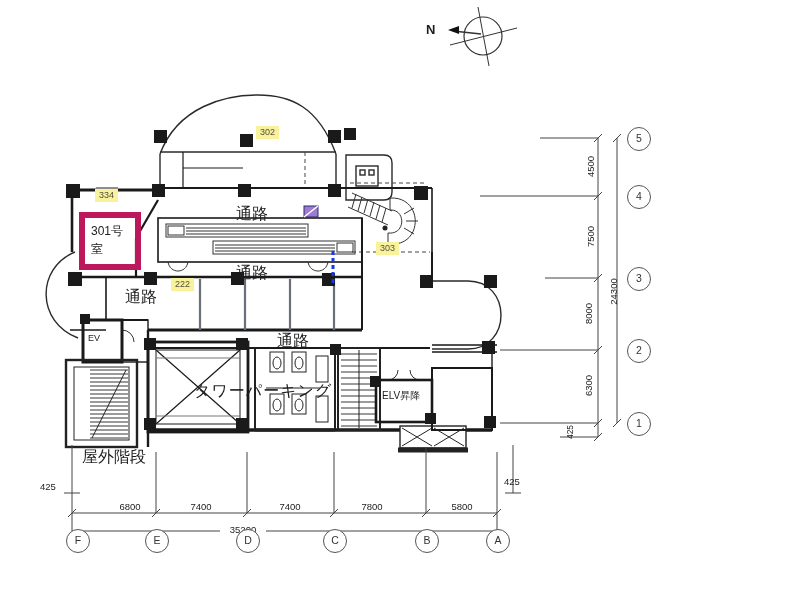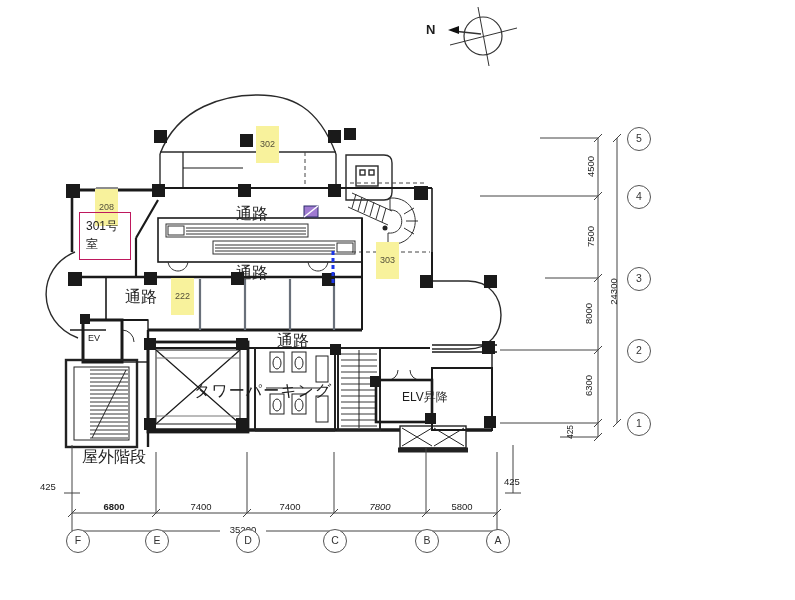--- a/index.html
+++ b/index.html
@@ -1,25 +1,25 @@
 <!DOCTYPE html>
 <html><head>
 <meta charset="utf-8">
 <style>
   html,body{margin:0;padding:0;background:#fff;}
   #canvas{position:relative;width:795px;height:600px;background:#ffffff;overflow:hidden;
           font-family:"Liberation Sans",sans-serif;color:#222;}
   .lbl{position:absolute;font-size:16px;color:#1d1d1d;white-space:nowrap;}
   .badge{position:absolute;background:#f8f29c;color:#55513a;font-size:9px;line-height:13px;
-         padding:12px 4px;text-align:center;}
+         padding:0 4px;text-align:center;}
   .bub{position:absolute;width:22px;height:22px;border:1.2px solid #555;border-radius:50%;
        background:#fff;text-align:center;line-height:21px;font-size:10.5px;color:#333;}
   .dim{position:absolute;font-size:9.5px;color:#222;text-align:center;white-space:nowrap;}
   .rot{transform:rotate(-90deg);}
-  .roombox{position:absolute;border:1px solid #be185d;font-size:12px;line-height:1.5;
+  .roombox{position:absolute;border:6px solid #be185d;font-size:12px;line-height:1.5;
            padding:4px 6px;width:38px;height:38px;color:#222;}
   svg{position:absolute;left:0;top:0;}
 </style>
 </head>
 <body>
 
 <div id="canvas">
 
   <svg width="795" height="600" viewBox="0 0 795 600">
 
@@ -208,48 +208,48 @@
       <path d="M68,517 L76,509 M152,517 L160,509 M243,517 L251,509 M330,517 L338,509 M422,517 L430,509 M493,517 L501,509"></path>
       <path d="M72,513 V531 M497,513 V531"></path>
       <path d="M72,531 H220 M266,531 H497"></path>
       <path d="M64,493 H80"></path>
       <path d="M513,445 V493 M505,493 H521"></path>
     </g>
   </svg>
 
   <div class="lbl" style="left:426px;top:22px;font-size:13px;font-weight:bold;">N</div>
 
-  <div class="badge" style="left:95px;top:189px;">208</div>
+  <div class="badge" style="left:95px;top:189px;">334</div>
   <div class="badge" style="left:256px;top:126px;">302</div>
   <div class="badge" style="left:376px;top:242px;">303</div>
   <div class="badge" style="left:171px;top:278px;">222</div>
 
   <div class="roombox" style="left:79px;top:212px;">301号室</div>
 
   <div class="lbl" style="left:236px;top:204px;">通路</div>
   <div class="lbl" style="left:236px;top:263px;">通路</div>
   <div class="lbl" style="left:125px;top:287px;">通路</div>
   <div class="lbl" style="left:277px;top:331px;">通路</div>
 
   <div class="lbl" style="left:150px;top:381px;width:96px;text-align:center;letter-spacing:1px;padding-left:44px;">タワーパーキング</div>
   <div class="lbl" style="left:88px;top:333px;font-size:9px;">EV</div>
-  <div class="lbl" style="left:402px;top:389px;font-size:12px;">ELV昇降</div>
+  <div class="lbl" style="left:382px;top:389px;font-size:10px;">ELV昇降</div>
   <div class="lbl" style="left:82px;top:447px;">屋外階段</div>
 
   <div class="dim rot" style="left:570px;top:161px;width:40px;">4500</div>
   <div class="dim rot" style="left:570px;top:231px;width:40px;">7500</div>
   <div class="dim rot" style="left:568px;top:308px;width:40px;">8000</div>
   <div class="dim rot" style="left:568px;top:380px;width:40px;">6300</div>
   <div class="dim rot" style="left:591px;top:286px;width:44px;">24300</div>
   <div class="dim rot" style="left:554px;top:427px;width:32px;font-size:8.5px;">425</div>
 
-  <div class="dim" style="left:96px;top:501px;width:36px;font-weight:bold;">6800</div>
+  <div class="dim" style="left:112px;top:501px;width:36px;">6800</div>
   <div class="dim" style="left:183px;top:501px;width:36px;">7400</div>
   <div class="dim" style="left:272px;top:501px;width:36px;">7400</div>
-  <div class="dim" style="left:362px;top:501px;width:36px;font-style:italic;">7800</div>
+  <div class="dim" style="left:354px;top:501px;width:36px;">7800</div>
   <div class="dim" style="left:444px;top:501px;width:36px;">5800</div>
   <div class="dim" style="left:221px;top:524px;width:44px;">35200</div>
   <div class="dim" style="left:40px;top:481px;">425</div>
   <div class="dim" style="left:504px;top:476px;">425</div>
 
   <div class="bub" style="left:627px;top:127px;">5</div>
   <div class="bub" style="left:627px;top:185px;">4</div>
   <div class="bub" style="left:627px;top:267px;">3</div>
   <div class="bub" style="left:627px;top:339px;">2</div>
   <div class="bub" style="left:627px;top:412px;">1</div>

